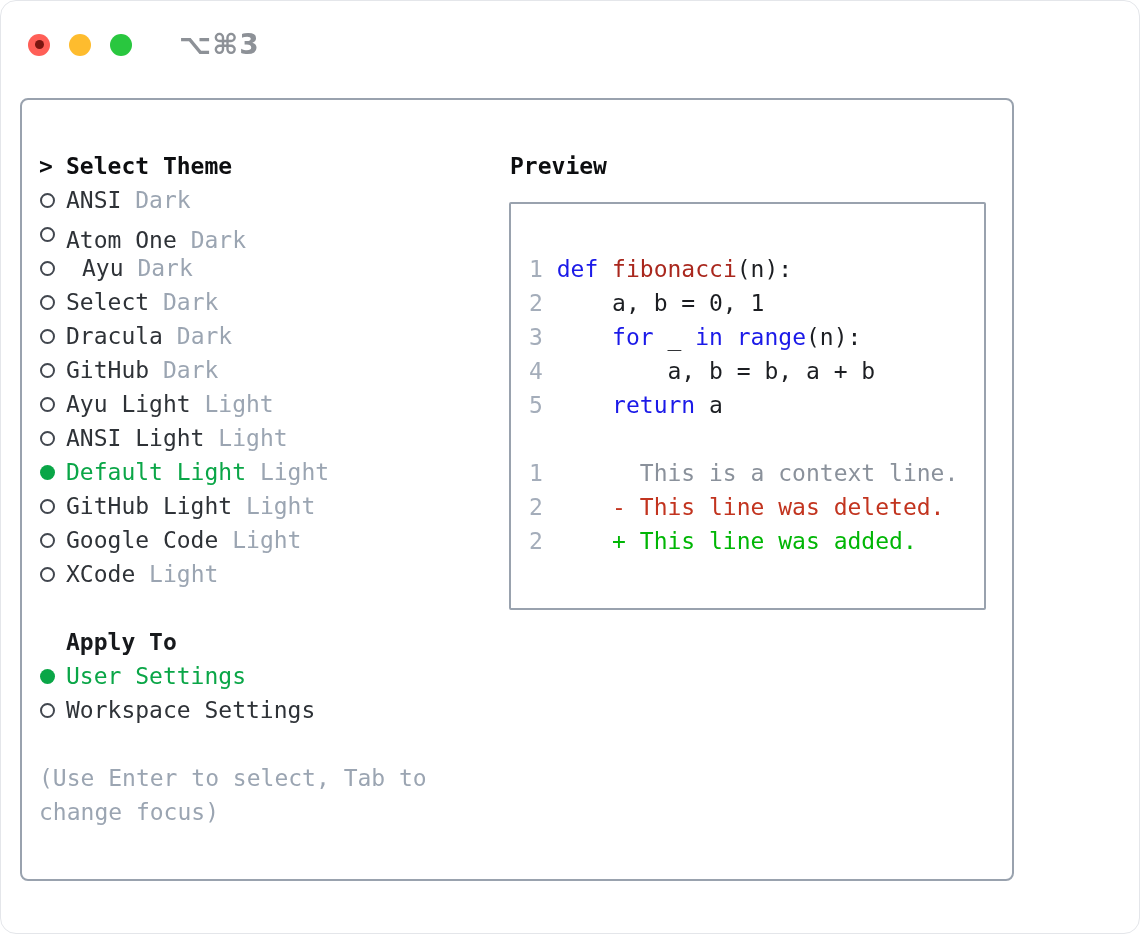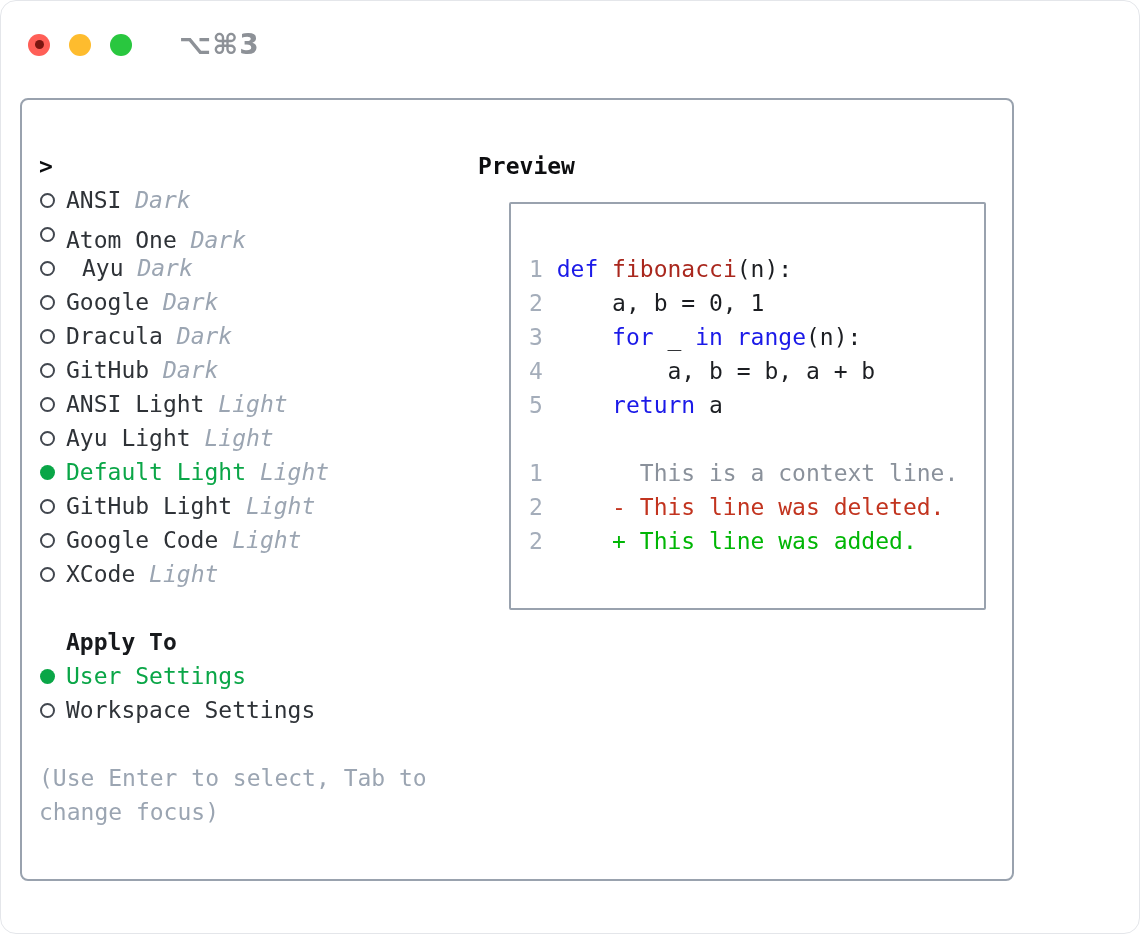--- a/index.html
+++ b/index.html
@@ -59,27 +59,27 @@
   .ring {
     width: 11px; height: 11px; border: 2.5px solid #42474f;
     border-radius: 50%; margin-left: 1px; box-sizing: content-box;
   }
   .dot {
     width: 15px; height: 15px; border-radius: 50%;
     background: var(--accent, #0aa647); margin-left: 0.5px;
   }
   .theme-name { color: var(--text, #2e3237); }
   .row.selected .theme-name { color: var(--accent, #0aa647); }
-  .badge { color: var(--muted, #9ba5b2); font-style: italic; }
+  .badge { color: var(--muted, #9ba5b2); }
   .spacer { height: 34px; }
   .hint-line { height: 34px; line-height: 34px; color: var(--muted, #9ba5b2); white-space: pre; }
 
   
   .preview-title {
-    position: absolute; left: 456px; top: 49px;
+    position: absolute; left: 488px; top: 49px;
     height: 34px; line-height: 34px;
     font-size: 23px; font-weight: bold; color: #0d0e10;
   }
   .preview-box {
     position: absolute; left: 487px; top: 102px;
     width: 477px; height: 408px;
     border: 2px solid var(--border, #99a2ae);
     border-radius: 2px;
     box-sizing: border-box;
     overflow: hidden;
@@ -109,31 +109,32 @@
     <div class="win-title">⌥⌘3</div>
   </div>
 
   <div class="panel">
 
     <div class="left-pane">
       <div class="row">
         <div class="marker-col">
           <span class="prompt">&gt;</span>
         </div>
+        <span class="section-title">Select Theme</span>
       </div>
 
       <div id="theme-list">
           <div class="row"><div class="marker-col"><div class="ring"></div></div><div style="white-space: pre;"><span class="theme-name">ANSI</span> <span class="badge">Dark</span></div></div>
           <div class="row"><div class="marker-col"><div class="ring"></div></div><div style="white-space: pre; margin-top: 12px;"><span class="theme-name">Atom One</span> <span class="badge">Dark</span></div></div>
           <div class="row"><div class="marker-col"><div class="ring"></div></div><div style="white-space: pre; margin-left: 16px;"><span class="theme-name">Ayu</span> <span class="badge">Dark</span></div></div>
-          <div class="row"><div class="marker-col"><div class="ring"></div></div><div style="white-space: pre;"><span class="theme-name">Google</span> <span class="badge">Dark</span></div></div>
+          <div class="row"><div class="marker-col"><div class="ring"></div></div><div style="white-space: pre;"><span class="theme-name">Select</span> <span class="badge">Dark</span></div></div>
           <div class="row"><div class="marker-col"><div class="ring"></div></div><div style="white-space: pre;"><span class="theme-name">Dracula</span> <span class="badge">Dark</span></div></div>
           <div class="row"><div class="marker-col"><div class="ring"></div></div><div style="white-space: pre;"><span class="theme-name">GitHub</span> <span class="badge">Dark</span></div></div>
+          <div class="row"><div class="marker-col"><div class="ring"></div></div><div style="white-space: pre;"><span class="theme-name">Ayu Light</span> <span class="badge">Light</span></div></div>
           <div class="row"><div class="marker-col"><div class="ring"></div></div><div style="white-space: pre;"><span class="theme-name">ANSI Light</span> <span class="badge">Light</span></div></div>
-          <div class="row"><div class="marker-col"><div class="ring"></div></div><div style="white-space: pre;"><span class="theme-name">Ayu Light</span> <span class="badge">Light</span></div></div>
           <div class="row selected"><div class="marker-col"><div class="dot"></div></div><div style="white-space: pre;"><span class="theme-name">Default Light</span> <span class="badge">Light</span></div></div>
           <div class="row"><div class="marker-col"><div class="ring"></div></div><div style="white-space: pre;"><span class="theme-name">GitHub Light</span> <span class="badge">Light</span></div></div>
           <div class="row"><div class="marker-col"><div class="ring"></div></div><div style="white-space: pre;"><span class="theme-name">Google Code</span> <span class="badge">Light</span></div></div>
           <div class="row"><div class="marker-col"><div class="ring"></div></div><div style="white-space: pre;"><span class="theme-name">XCode</span> <span class="badge">Light</span></div></div>
         </div>
 
       <div class="spacer"></div>
 
       <div class="row">
         <div class="marker-col"></div>

